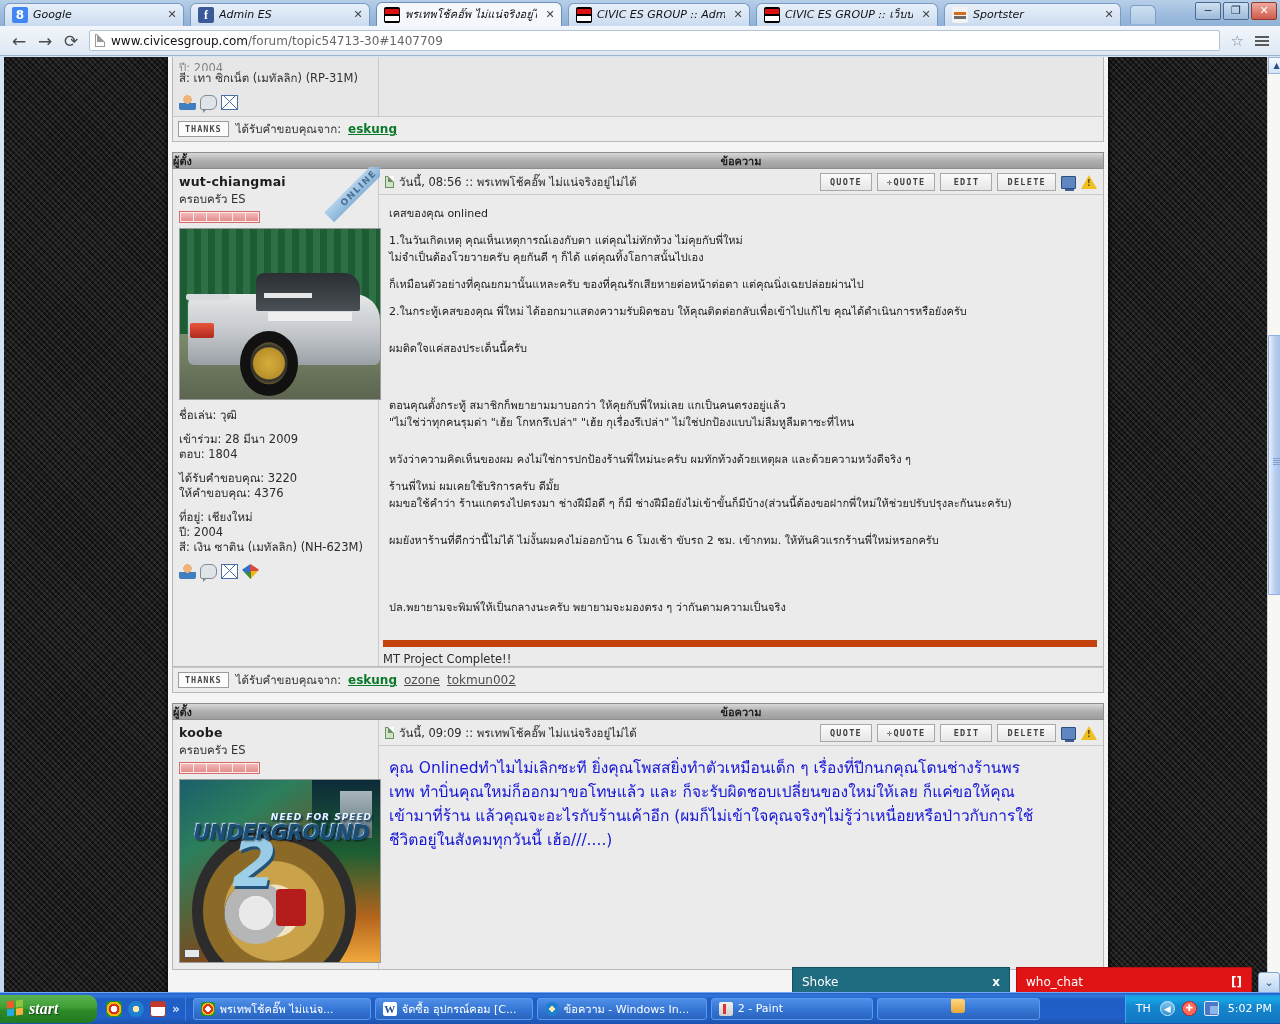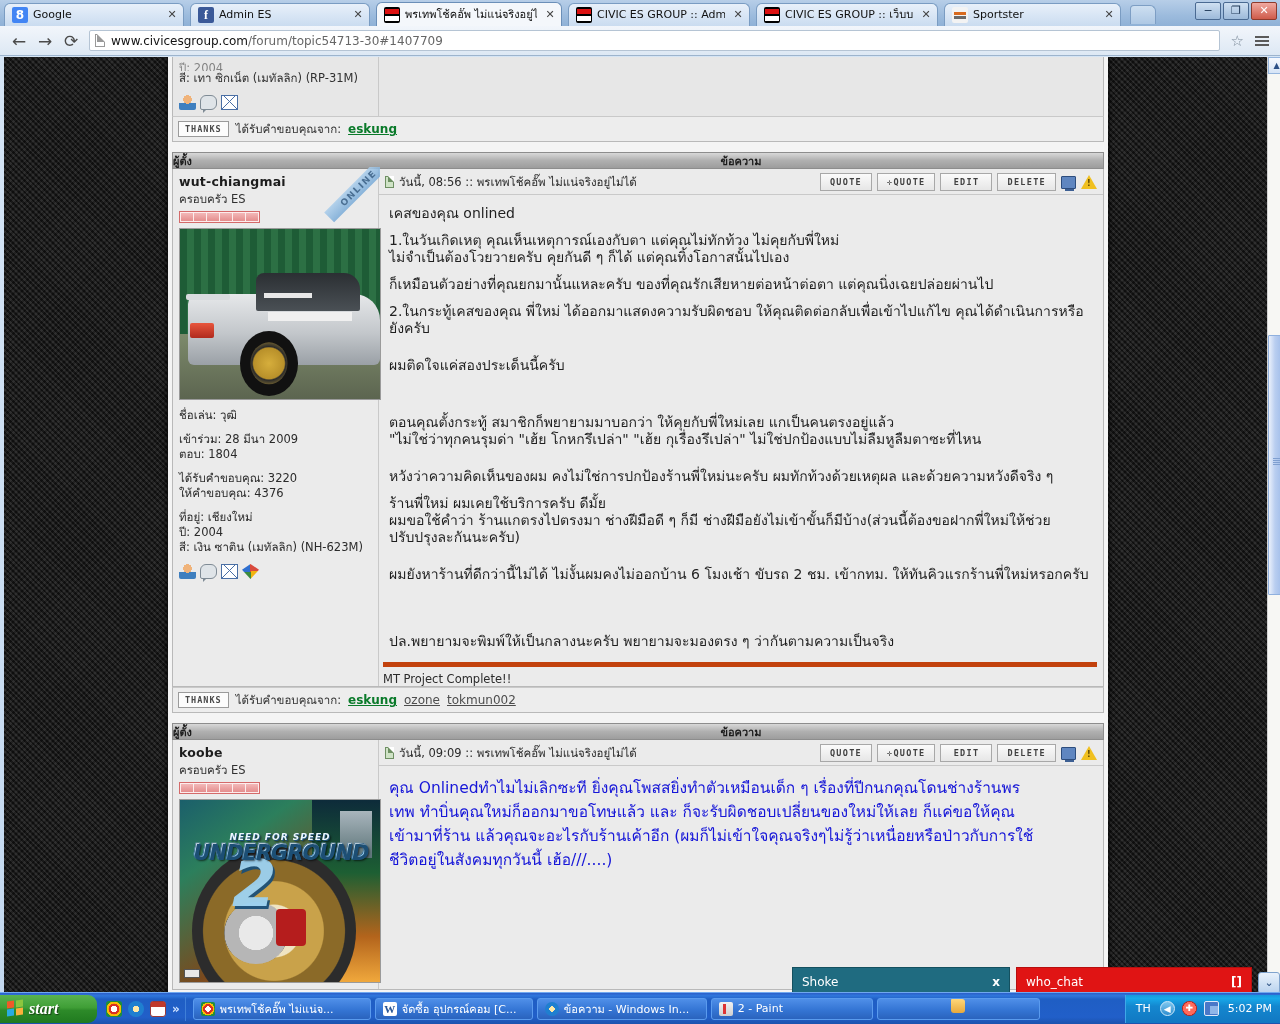--- a/index.html
+++ b/index.html
@@ -35,21 +35,21 @@
     background: #f4f7fb;
     border-color: #6b8fb8;
     z-index: 5; top: 2px; height: 24px;
   }
   .tab .favicon {
     width: 16px; height: 16px; margin-right: 5px; flex: 0 0 16px;
     border-radius: 2px; position: relative; overflow: hidden;
   }
   .tab .tlabel {
     flex: 1 1 auto; overflow: hidden; text-overflow: clip; max-width: 135px;
-    font-size: 11px; line-height: 14px;
+    font-size: 11px; line-height: 14px; font-style: italic;
   }
   .tab .tclose {
     width: 14px; height: 14px; flex: 0 0 14px; margin-left: 6px;
     color: #444; font-size: 11px; text-align: center; line-height: 14px;
   }
   .fav-google { background:#fff; color:#3b7ddd; font-weight:bold; font-size:12px;
     text-align:center; line-height:16px; }
   .fav-google i { display:block; background:#4285f4; color:#fff; font-style:normal;
      width:16px; height:16px; line-height:16px; }
   .fav-fb { background:#3b5998; color:#fff; font-weight:bold; font-size:12px;
@@ -225,21 +225,21 @@
   .nfs .hub { position:absolute; left:22%; bottom:10%; width:32%; height:34%; border-radius:50%;
     background:radial-gradient(circle,#e9e9e9 0 38%,#b6b6b6 39% 70%,#6b6b6b 71% 100%);}
   .nfs .caliper{position:absolute;left:48%;bottom:20%;width:15%;height:20%;background:#b51d1d;border-radius:4px;}
   .nfs .road { position:absolute; right:0; bottom:0; width:34%; height:100%;
     background: linear-gradient(to bottom,#0d2b3a 0%,#1d5f33 40%,#b3641c 75%,#f0a83c 100%);}
   .nfs .bldg { position:absolute; right:4%; top:6%; width:16%; height:26%;
     background:linear-gradient(to bottom,#cfd6dd,#6b7a88); opacity:.8;}
   .nfs .logo { position:absolute; left:4%; top:18%; width:92%; text-align:center;
     color:#eaf6ff; font-weight:bold; font-style:italic; line-height:1;
     text-shadow: 1px 1px 0 #1d4f74, 2px 2px 2px rgba(0,0,0,.6);}
-  .nfs .logo .l1 { font-size:9px; letter-spacing:1px; }
+  .nfs .logo .l1 { font-size:9px; letter-spacing:1px;text-align:right; }
   .nfs .logo .l2 { font-size:21px; letter-spacing:-1px;
     background:linear-gradient(to bottom,#ffffff,#9fd3f2 55%,#3f86be);
     -webkit-background-clip:text; background-clip:text; color:transparent;
     -webkit-text-stroke:.6px #1b4f78; }
   .nfs .big2 { position:absolute; left:26%; top:26%; font-size:64px; font-weight:bold;
     font-style:italic; color:#9cd2f2; text-shadow:2px 3px 0 #1b4f78; opacity:.95;}
   .nfs .esrb { position:absolute; left:2%; bottom:2%; width:16px; height:9px;
     background:#e8e8e8; border:1px solid #555; }
 
   .ustats { font-size:11.5px; color:#2b2b2b; line-height:15px; margin-top:8px; }
@@ -274,23 +274,23 @@
     letter-spacing:1.3px; padding:3px 9px; min-width:52px; text-align:center;
   }
   .ico-report { width:15px; height:13px; background:#5f86c0; border:1px solid #2d4d7d;
      border-radius:1px; position:relative; }
   .ico-report::after{content:"";position:absolute;left:3px;bottom:-3px;width:9px;height:2px;background:#3d5f93;}
   .ico-warn { width:0;height:0;border-left:8px solid transparent;border-right:8px solid transparent;
      border-bottom:14px solid #f0c020; position:relative;}
   .ico-warn::after{content:"!";position:absolute;left:-2px;top:4px;font-size:8px;color:#5a4500;font-weight:bold;}
 
   .msg-body { padding:10px 10px 4px 10px; flex:1 1 auto; }
-  .msg-line { font-size:14px; color:#1f1f1f; line-height:17px; min-height:17px; }
+  .msg-line { font-size:11px; color:#1f1f1f; line-height:17px; min-height:17px; }
   .msg-line.sp { height:10px; min-height:10px; }
-  .sig { border-top:5px solid #c2410c; margin:8px 6px 0 4px; padding-top:5px;
+  .sig { border-top:7px solid #c2410c; margin:20px 6px 0 4px; padding-top:5px;
      font-size:11.5px; color:#2b2b2b; }
 
   .msg-blue { font-size:15.5px; color:#1616d8; line-height:24px; font-weight:500; }
 
   
   .chatbar { position:absolute; bottom:0; height:29px; display:flex; align-items:center;
      padding: 0 9px; color:#fff; font-size:12px; }
   #chat-shoke { left:788px; width:218px; background:#1f6b80; border:1px solid #14505f; }
   #chat-who   { left:1012px; width:236px; background:#e01414; border:1px solid #b60f0f; }
   .chatbar .ctitle { flex:1; }

